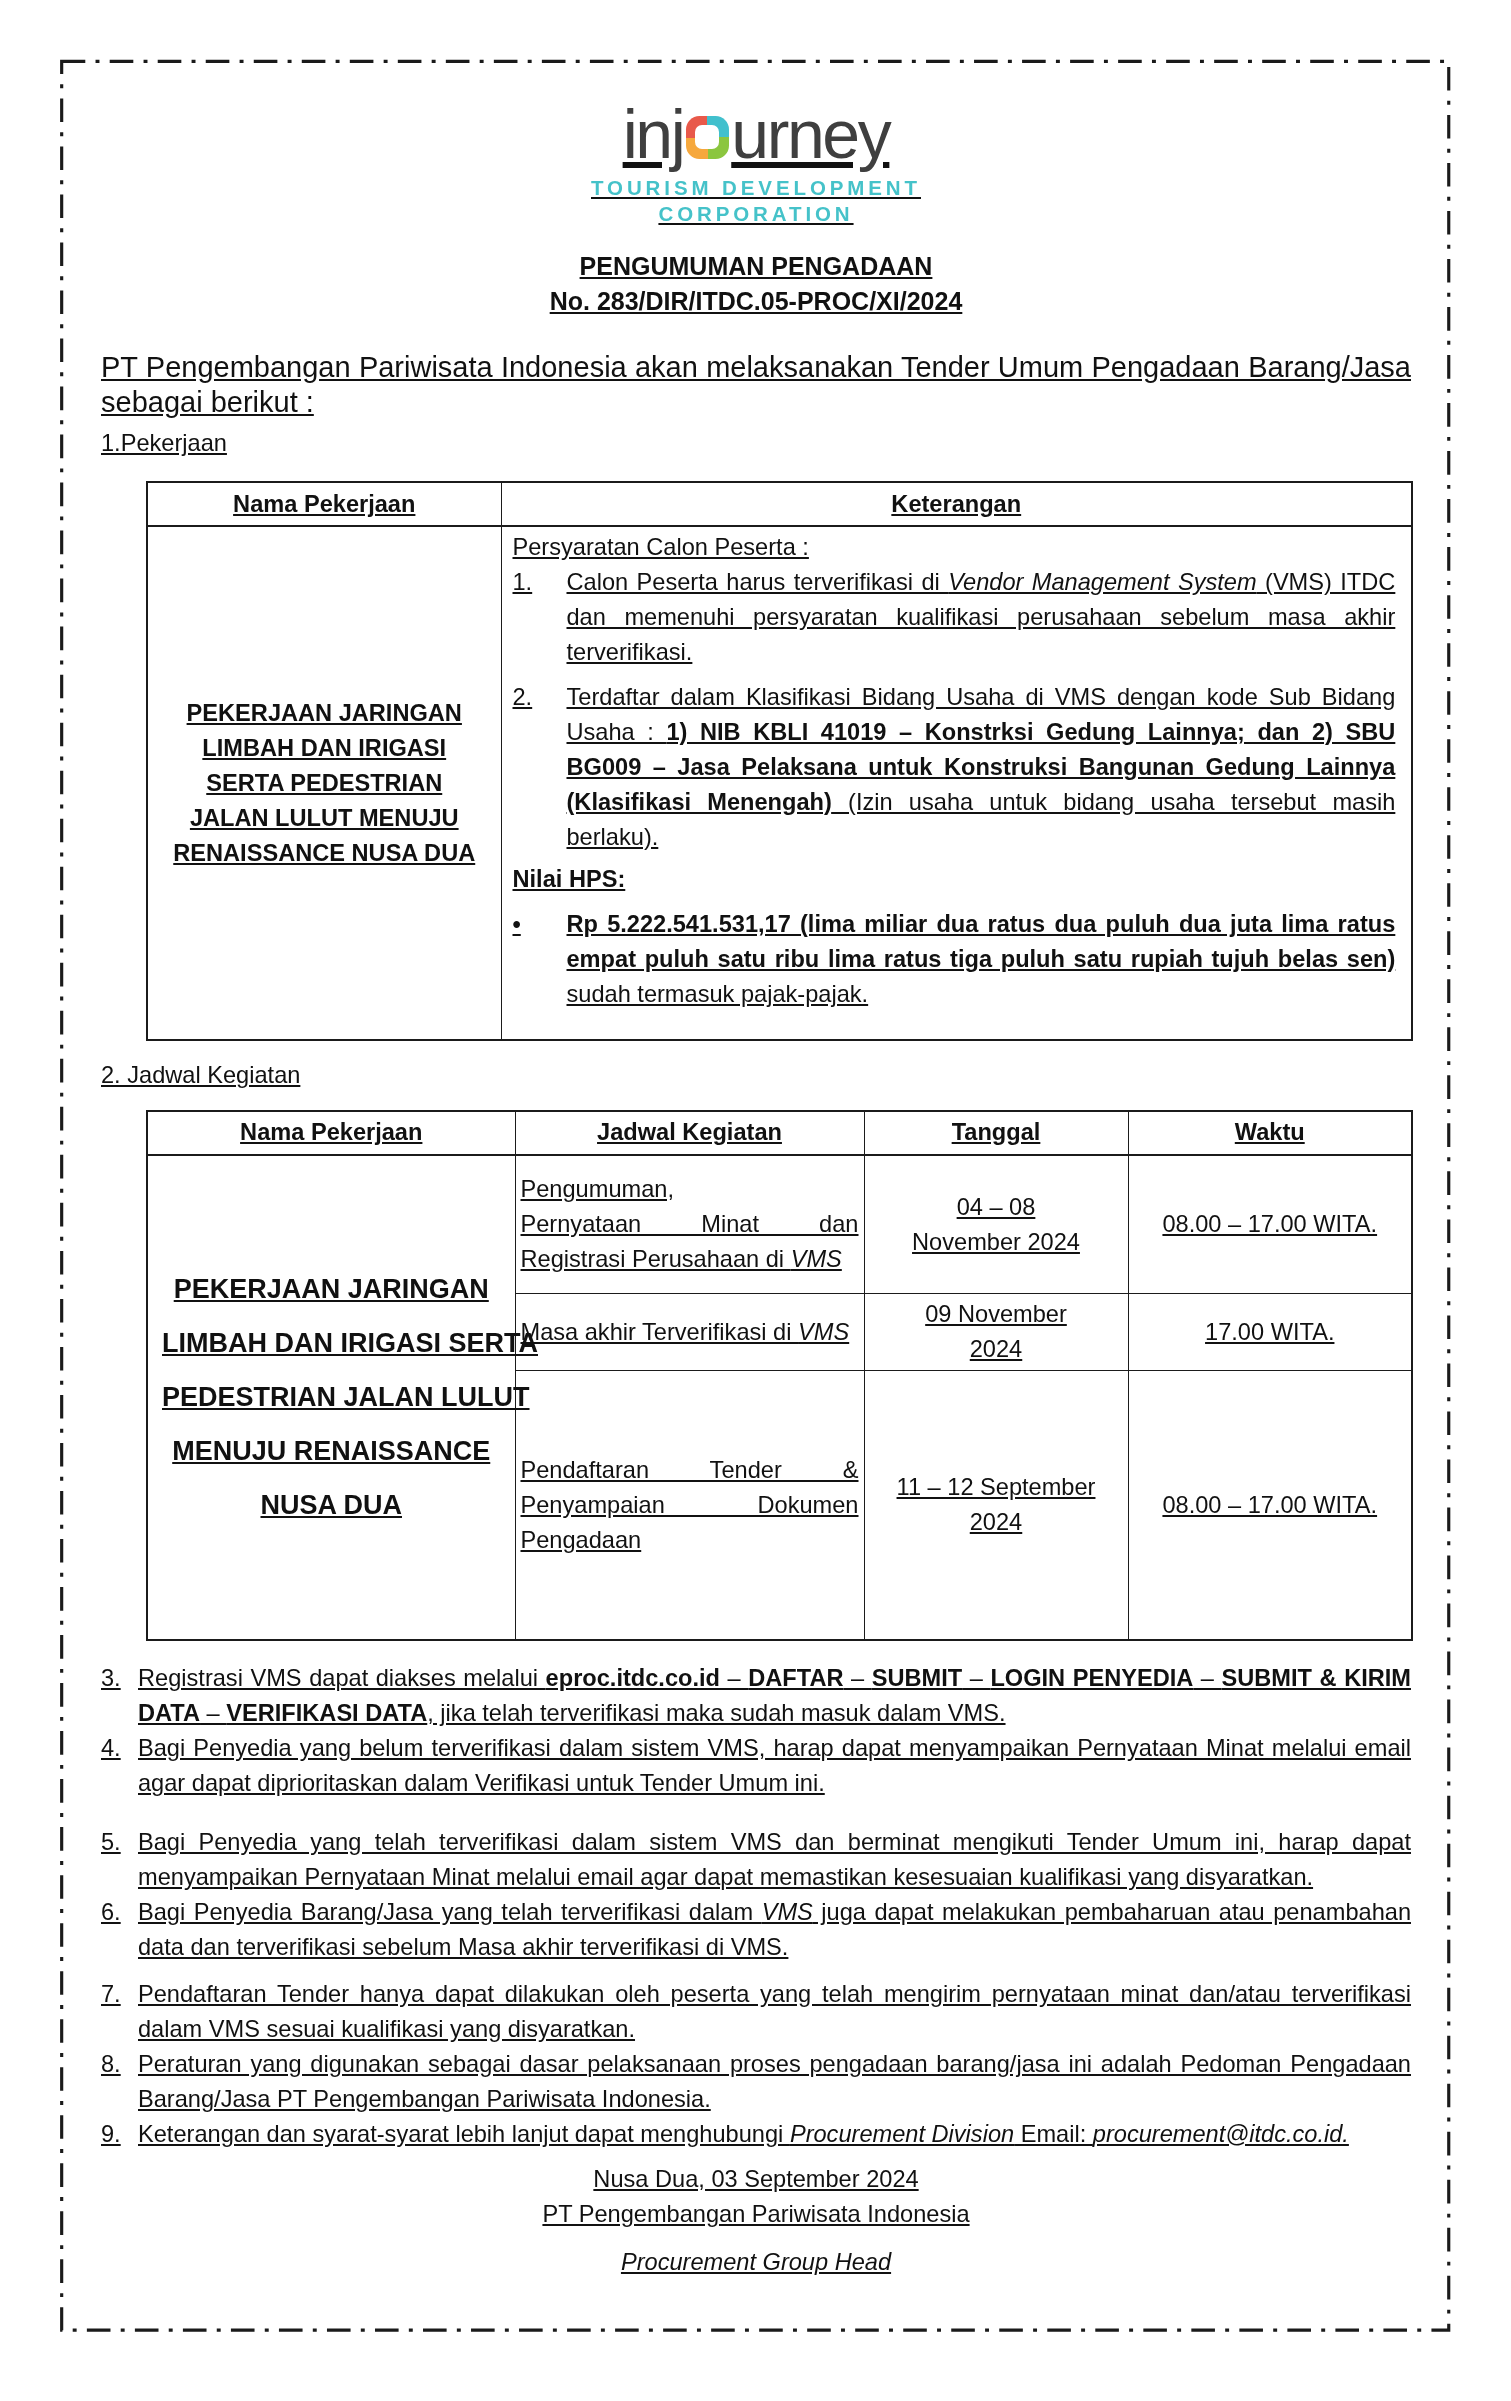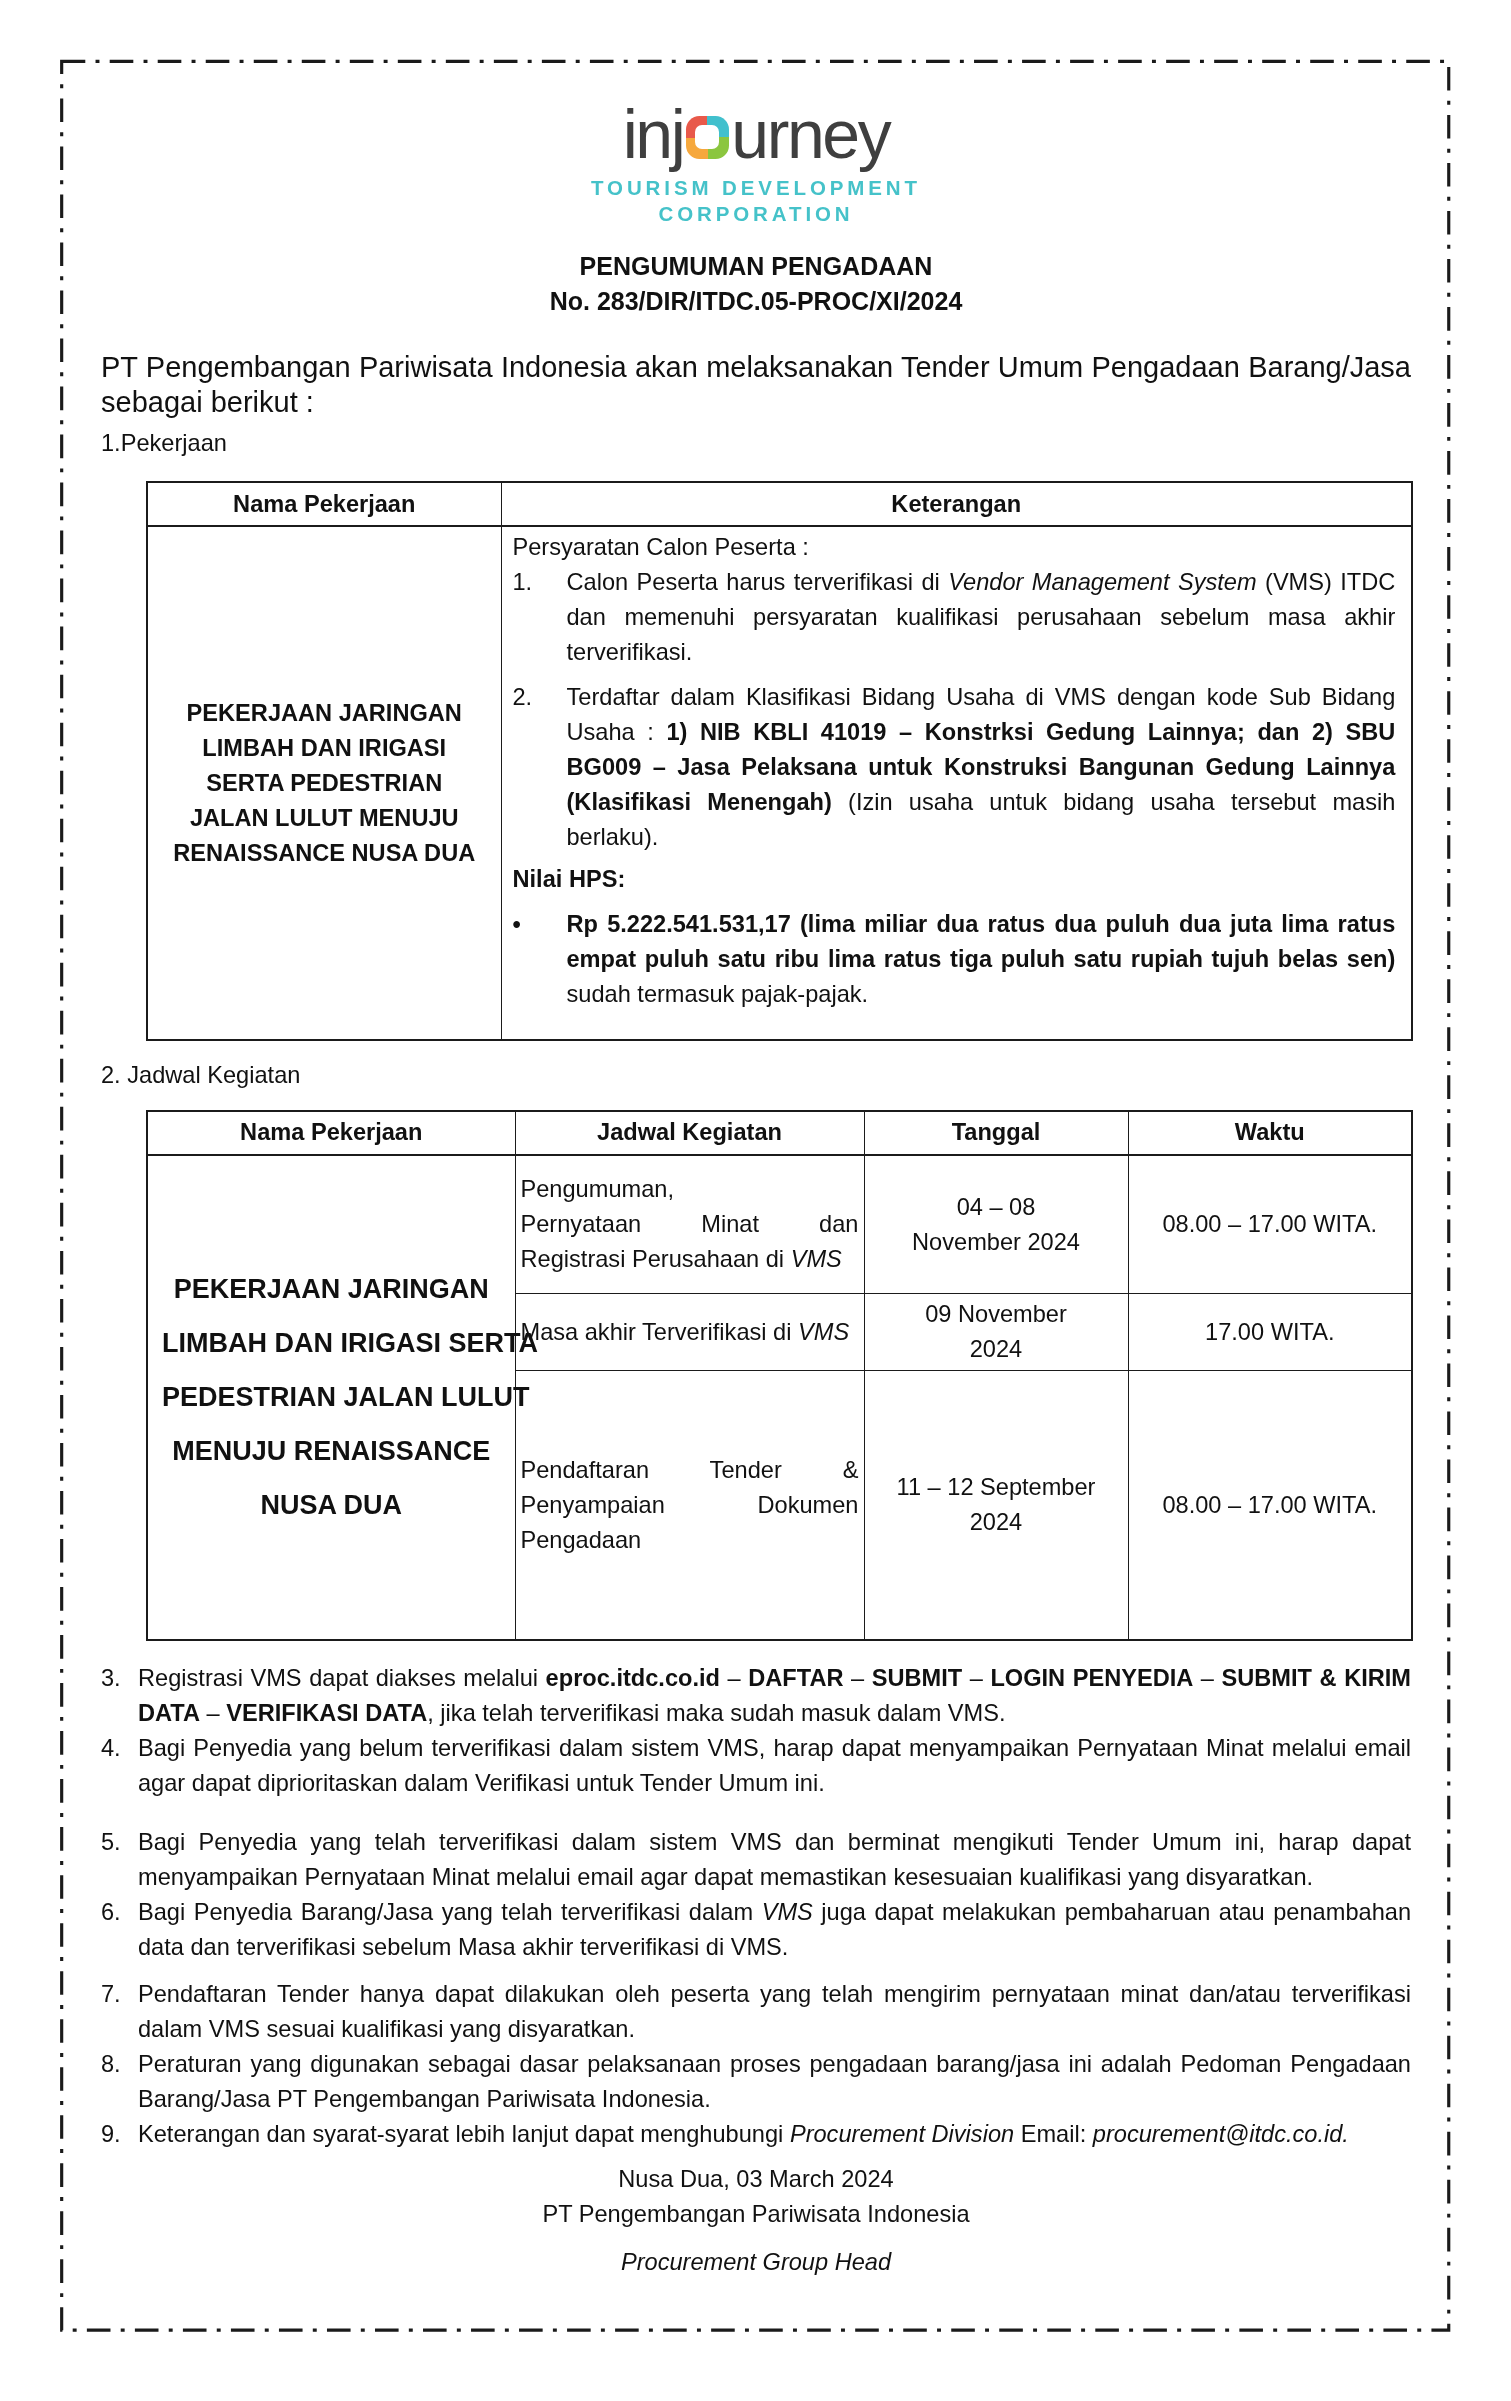--- a/index.html
+++ b/index.html
@@ -3,20 +3,21 @@
 <meta charset="utf-8">
 <style>
   html,body{margin:0;padding:0;background:#e9e9e9;}
   .page{
     position:relative;
     width:1512px;height:2401px;
     background:#ffffff;
     overflow:hidden;
     font-family:"Liberation Sans",sans-serif;
     color:#111;
+    text-decoration:underline;
   }
   .frame-svg{position:absolute;left:0;top:0;pointer-events:none;}
   .content{position:relative;margin:0 101px;width:1310px;}
   .b{font-weight:700;}
   .i{font-style:italic;}
 
   
   .logo-block{padding-top:99px;text-align:center;}
   .wordmark{
     font-size:68px;line-height:71px;letter-spacing:-2.4px;
@@ -216,20 +217,20 @@
         <span class="note-num">8.</span>
         <p class="note-text"><span>Peraturan yang digunakan sebagai dasar pelaksanaan proses pengadaan barang/jasa ini adalah Pedoman Pengadaan Barang/Jasa PT Pengembangan Pariwisata Indonesia.</span></p>
       </div>
       <div class="note">
         <span class="note-num">9.</span>
         <p class="note-text"><span>Keterangan dan syarat-syarat lebih lanjut dapat menghubungi </span><span class="i">Procurement Division</span><span> Email: </span><span class="i">procurement@itdc.co.id.</span></p>
       </div>
     </div>
 
     <div class="signature">
-      <div>Nusa Dua, 03 March 2024</div>
+      <div>Nusa Dua, 03 September 2024</div>
       <div>PT Pengembangan Pariwisata Indonesia</div>
       <div class="role">Procurement Group Head</div>
     </div>
 
   </div>
 </div>
 
 
 </body></html>

